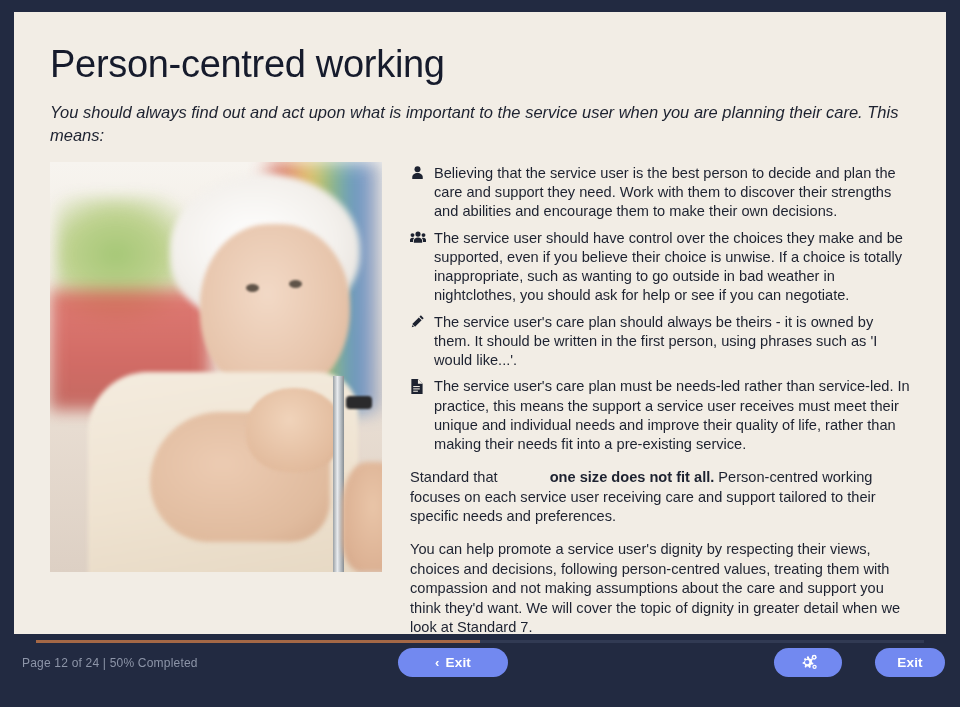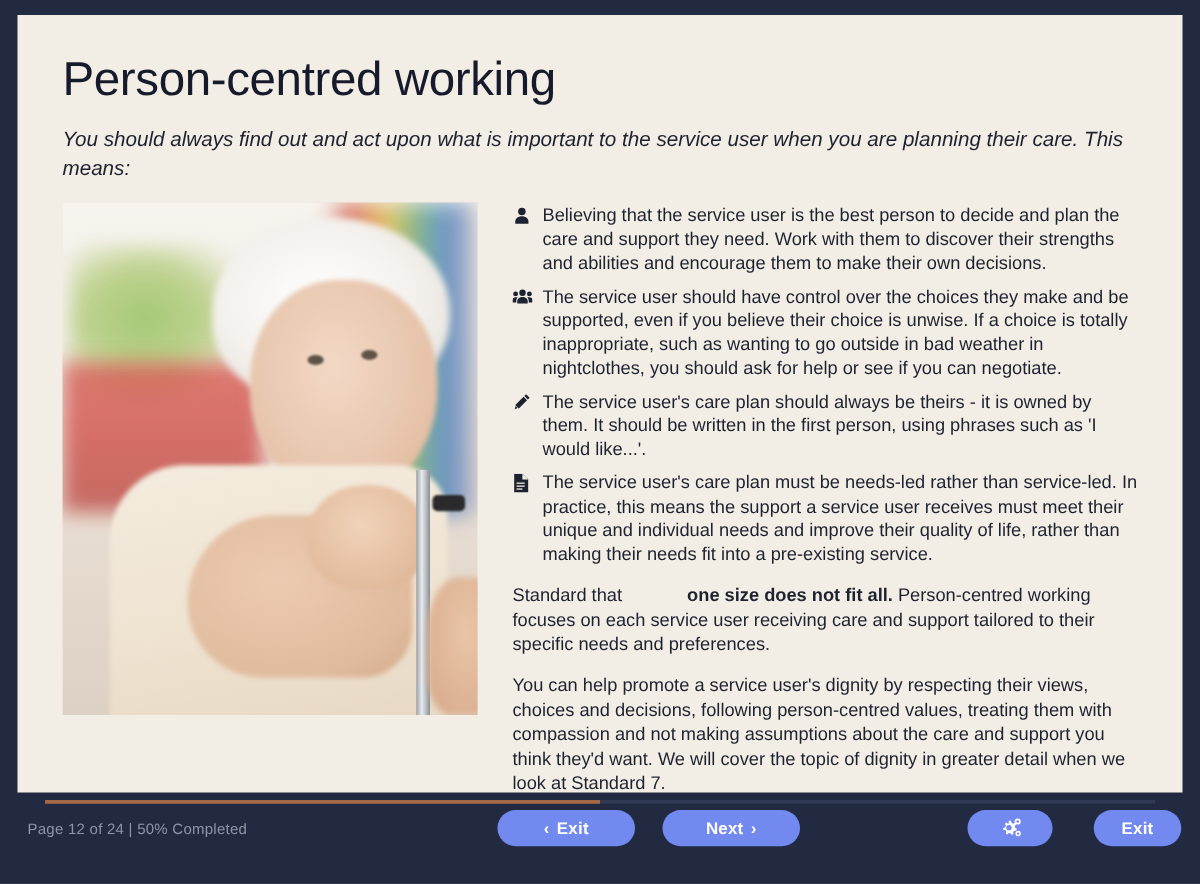--- a/index.html
+++ b/index.html
@@ -366,24 +366,20 @@
 
   <div id="footer">
 
     <div id="page-status">Page 12 of 24 | 50% Completed</div>
 
     <div id="nav-center">
       <button class="pill-btn">
         <span class="chev">‹</span>
         <span>Exit</span>
       </button>
-      <button class="pill-btn">
-        <span>Next</span>
-        <span class="chev">›</span>
-      </button>
     </div>
 
     <div id="nav-right">
       <button class="pill-btn icon-only">
         <span class="cogs-icon">
           <svg width="19" height="17" viewBox="0 0 20 18" fill="#ffffff">
             <path d="M8.1 4.2l.7-1.7 1.5.2.5 1.8 1.3.7 1.7-.7.9 1.2-1.1 1.5.1 1.5 1.6.9-.4 1.5-1.8.1-1 1.1.3 1.8-1.4.6-1.2-1.4-1.5-.2-1.1 1.4-1.3-.8.5-1.8-.8-1.3-1.8-.2-.1-1.5 1.7-.6.6-1.4-.8-1.6 1.1-1 1.5 1 1.3-.6z"></path>
             <circle cx="8.6" cy="8.6" r="2.3" fill="#7289f0"></circle>
             <circle cx="16" cy="3.4" r="2.6"></circle>
             <circle cx="16" cy="3.4" r="1.1" fill="#7289f0"></circle>

